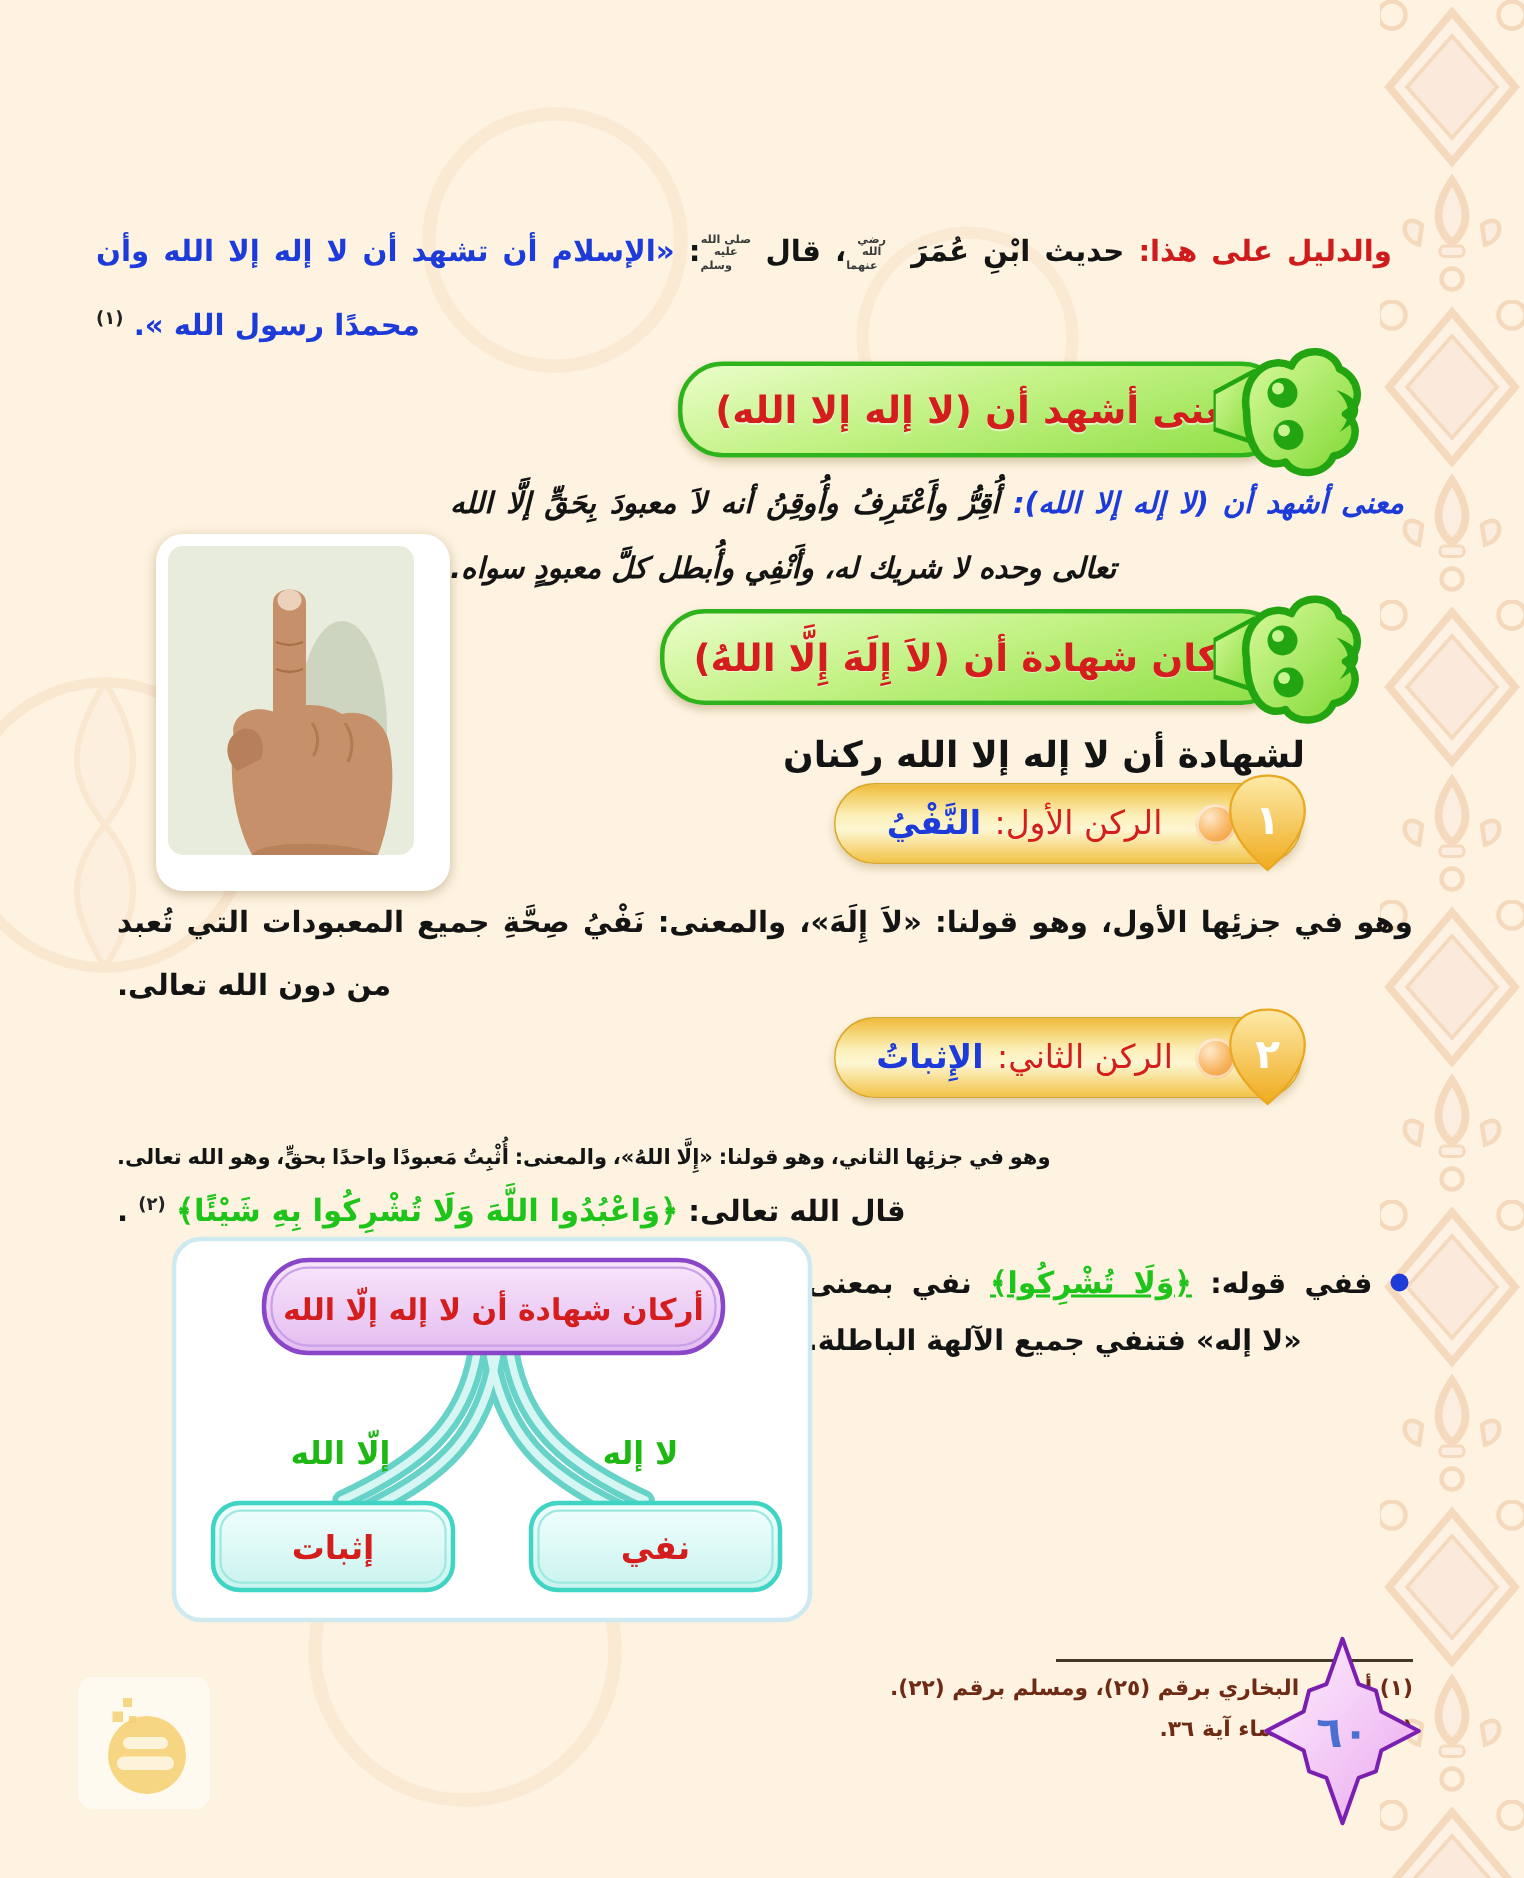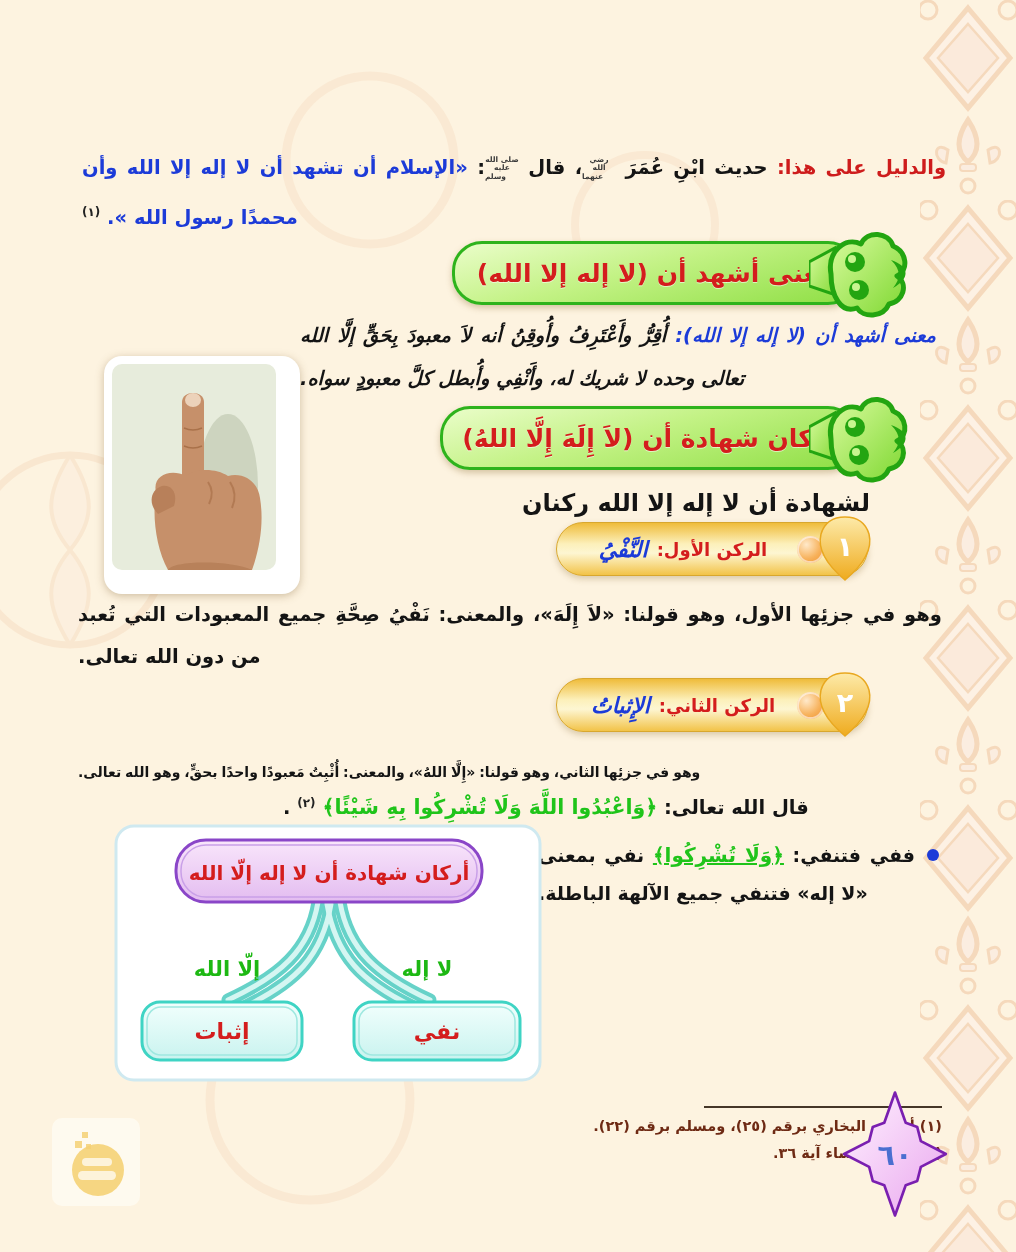--- a/index.html
+++ b/index.html
@@ -19,33 +19,33 @@
   .tight{font-size:14px;word-spacing:-1px;}
   .red{color:#ce1c1c;}
   .blue{color:#1c3bd8;}
   .greenq{color:#1fc41a;}
   sup.ref{font-size:12px;color:#222;vertical-align:super;font-weight:bold;}
   .honorific{
     display:inline-block;max-width:34px;font-size:7.5px;line-height:8.5px;
     color:#3a3a3a;text-align:center;vertical-align:middle;font-weight:bold;white-space:normal;
   }
 
-  #intro{top:146px;left:82px;width:864px;}
+  #intro{top:146px;left:64px;width:864px;}
   #para-meaning{top:314px;left:72px;width:864px;line-height:43px;font-style:italic;}
   .img-spacer{float:left;width:228px;height:276px;margin-top:42px;}
   .photo-frame{
     width:180px;height:222px;margin-left:36px;background:#ffffff;border-radius:18px;
     box-shadow:0 2px 8px rgba(120,90,40,.35);padding:8px;box-sizing:content-box;
   }
   #pillars-intro{top:489px;left:500px;width:404px;direction:rtl;text-align:right;
     font-size:24px;font-weight:bold;color:#141414;padding-right:34px;box-sizing:border-box;}
   #pillar1-body{top:594px;left:78px;width:864px;line-height:42px;}
   #pillar2-body{top:750px;left:78px;width:864px;}
-  #verse-line{top:795px;left:78px;width:864px;direction:rtl;text-align:center;
-    font-size:19.5px;font-weight:bold;color:#141414;margin-left:36px;}
+  #verse-line{top:795px;left:78px;width:864px;direction:rtl;text-align:left;
+    font-size:19.5px;font-weight:bold;color:#141414;}
   #verse-line .greenq{font-size:20.5px;}
 
   
   .gbanner{
     height:58px;border-radius:30px;border:3px solid #2eb31c;
     background:linear-gradient(165deg,#eafdc9 0%,#c3f285 45%,#8fdf45 100%);
     box-shadow:0 3px 6px rgba(140,110,50,.35);
     display:flex;align-items:center;justify-content:center;direction:rtl;
   }
   .gtitle{color:#d41d1d;font-size:25px;font-weight:bold;text-shadow:0 1px 0 rgba(255,255,255,.55);}
@@ -55,22 +55,22 @@
 
   
   .ybanner{width:312px;height:54px;}
   .ypill{
     position:absolute;inset:0;border-radius:27px;border:1px solid #d8a72e;
     background:linear-gradient(180deg,#efbc3a 0%,#fcf0ba 40%,#fdf6d2 58%,#f2c348 100%);
     box-shadow:0 3px 6px rgba(140,110,50,.3);
     display:flex;align-items:center;justify-content:center;gap:9px;direction:rtl;
     padding:0 86px 0 28px;box-sizing:border-box;
   }
-  .rukn-label{color:#d41d1d;font-size:18px;font-weight:bold;white-space:nowrap;}
-  .rukn-name{color:#1c3bd8;font-size:22px;font-weight:bold;white-space:nowrap;font-style:italic;}
+  .rukn-label{color:#d41d1d;font-size:22px;font-weight:normal;white-space:nowrap;}
+  .rukn-name{color:#1c3bd8;font-size:22px;font-weight:bold;white-space:nowrap;}
   .drop{position:absolute;right:-8px;top:-6px;width:62px;height:66px;}
   .sphere{
     position:absolute;right:44px;top:14px;width:27px;height:27px;border-radius:50%;
     background:radial-gradient(circle at 35% 32%,#ffe9ca,#f7b25c 55%,#ef8f2a 100%);
     box-shadow:inset 0 0 0 2px rgba(255,255,255,.55);
   }
   #pillar1-banner{top:522px;left:556px;}
   #pillar2-banner{top:678px;left:556px;}
 
   
@@ -243,21 +243,21 @@
   <span>وهو في جزئِها الثاني، وهو قولنا: «إِلَّا اللهُ»، والمعنى: أُثْبِتُ مَعبودًا واحدًا بحقٍّ، وهو الله تعالى.</span>
 </div>
 
 <div id="verse-line" class="abs">
   <span>قال الله تعالى: </span><span class="greenq">﴿وَاعْبُدُوا اللَّهَ وَلَا تُشْرِكُوا بِهِ شَيْئًا﴾</span> <sup class="ref">(٢)</sup><span> .</span>
 </div>
 
 <div id="bullets" class="abs">
   <div class="bullet">
     <span class="dot deco"></span>
-    <span>ففي فتنفي: </span><span class="greenq">﴿وَلَا تُشْرِكُوا﴾</span><span> نفي بمعنى «لا إله» فتنفي جميع الآلهة الباطلة.</span>
+    <span>ففي قوله: </span><span class="greenq">﴿وَلَا تُشْرِكُوا﴾</span><span> نفي بمعنى «لا إله» فتنفي جميع الآلهة الباطلة.</span>
   </div>
 </div>
 
 <svg id="diagram" class="abs" viewBox="0 0 428 258" xmlns="http://www.w3.org/2000/svg">
   <defs>
     <linearGradient id="pinkBox" x1="0" y1="0" x2="0" y2="1">
       <stop offset="0" stop-color="#f9e6fb"></stop>
         <stop offset="1" stop-color="#e3bcf0"></stop>
     </linearGradient>
     <linearGradient id="cyanBox" x1="0" y1="0" x2="0" y2="1">

